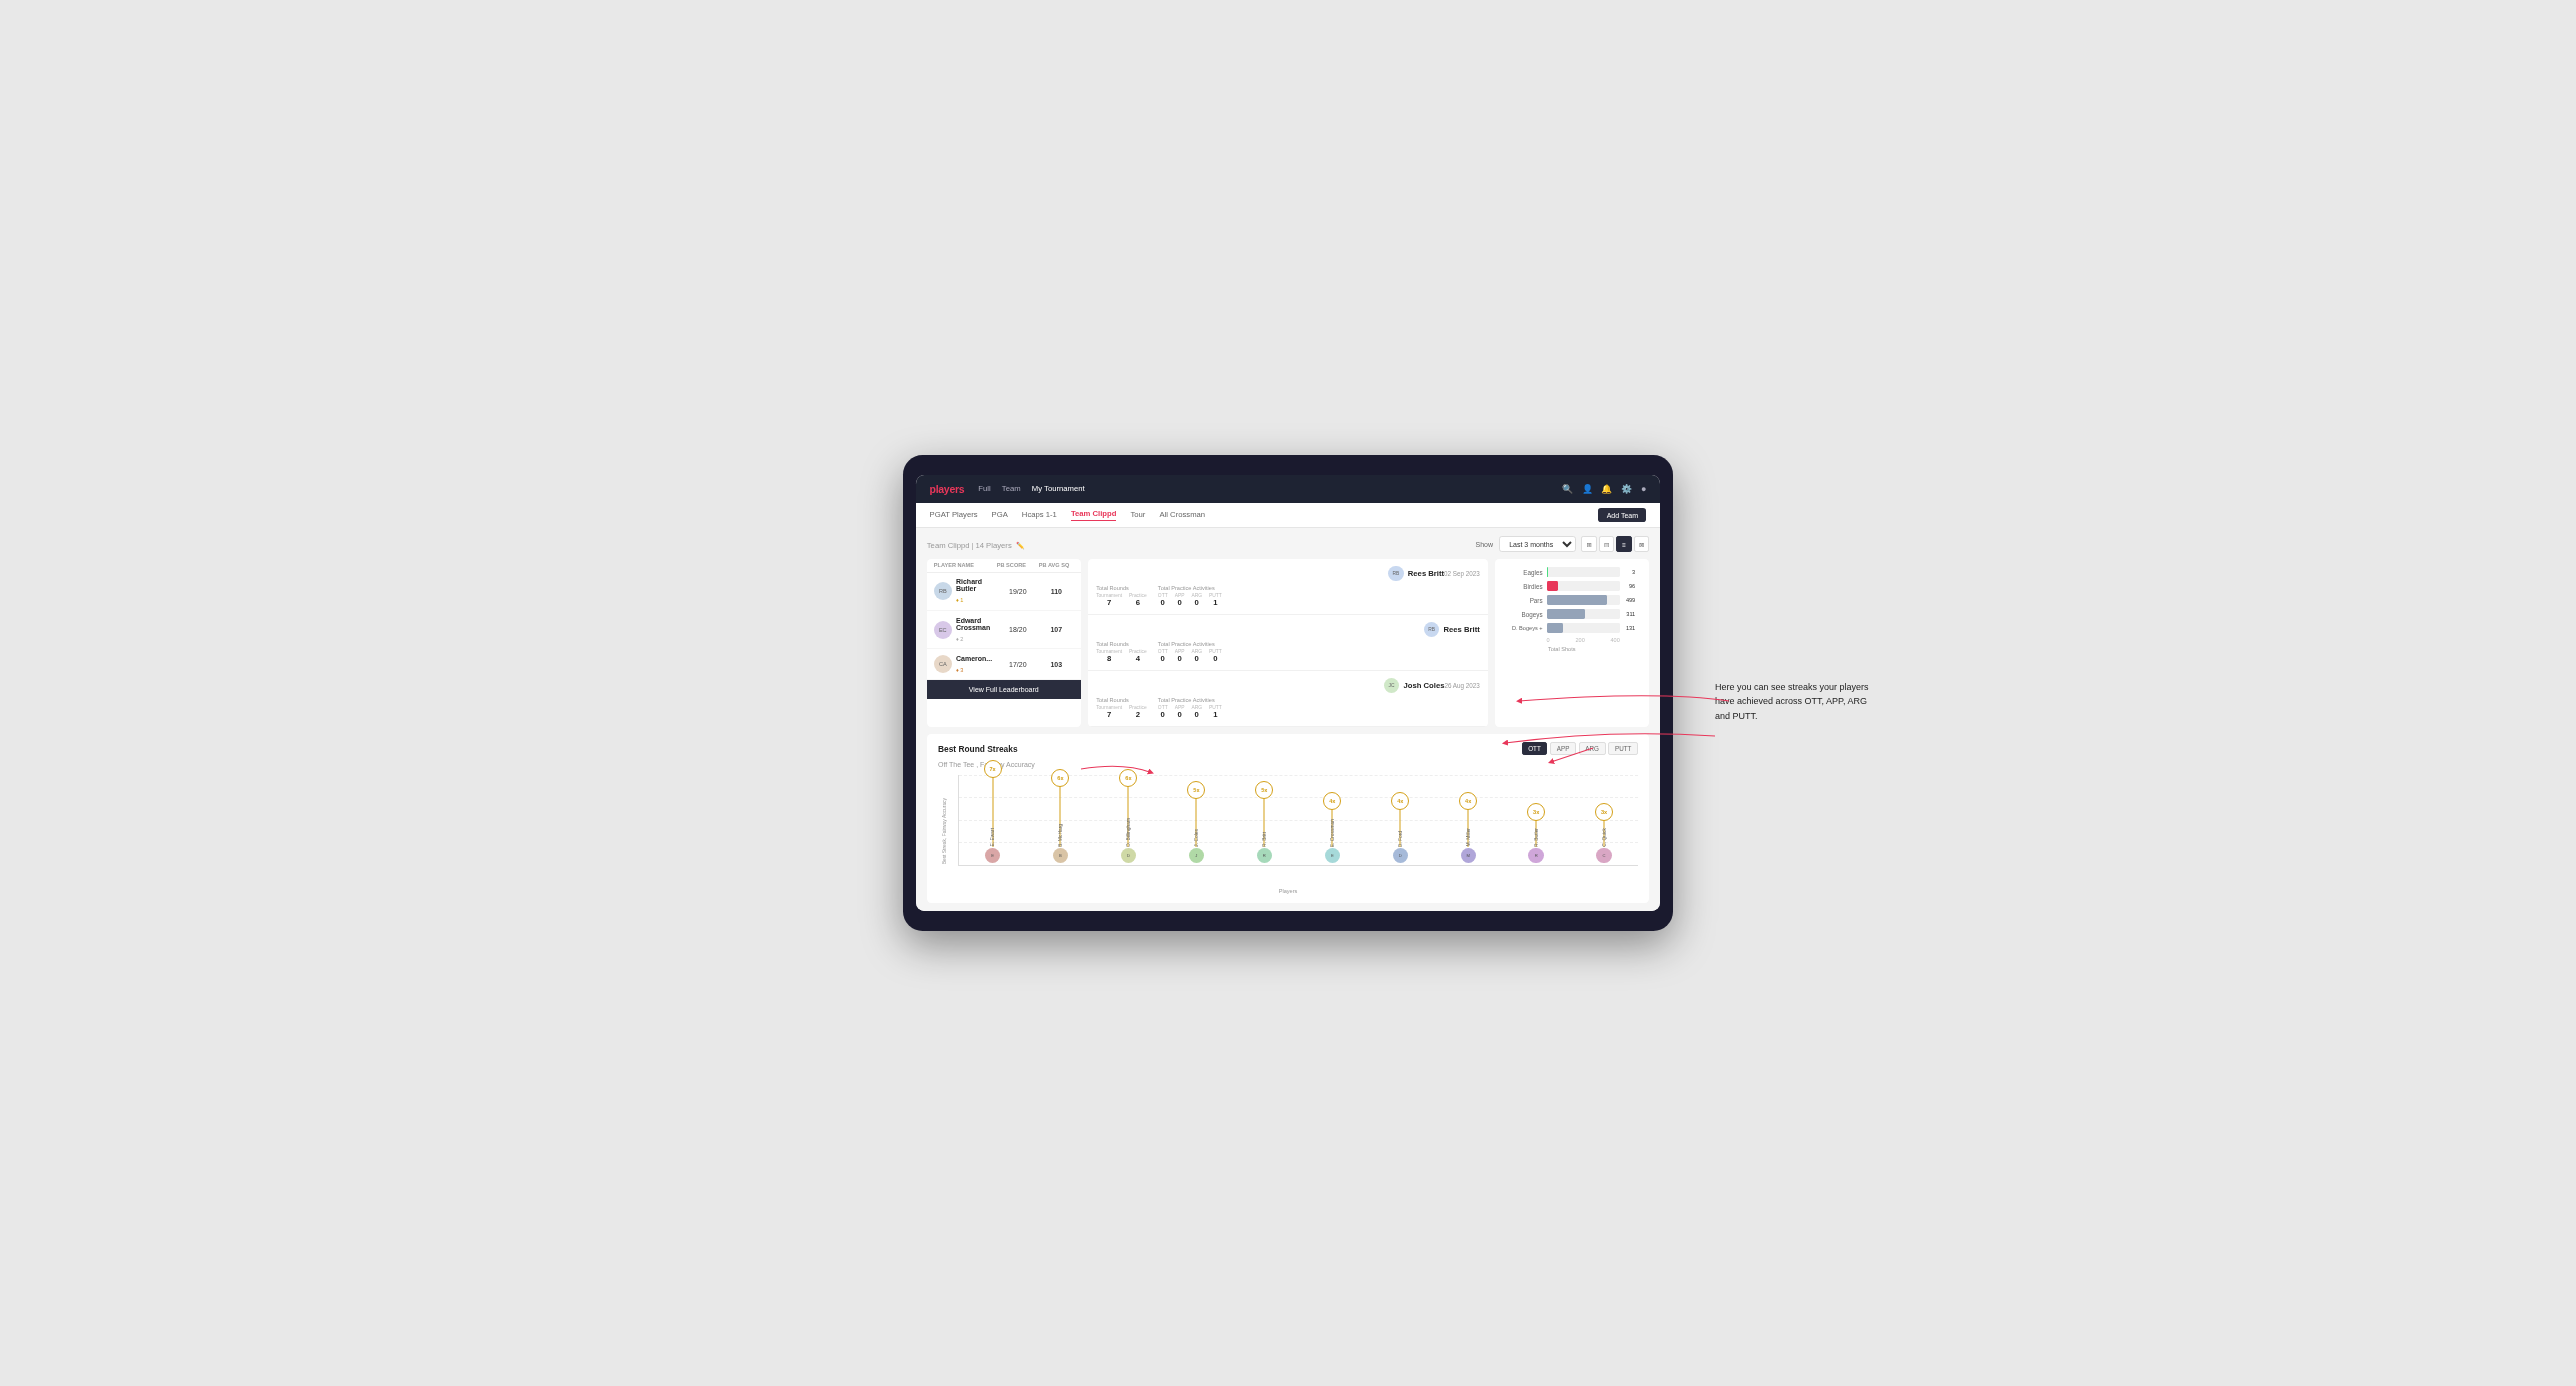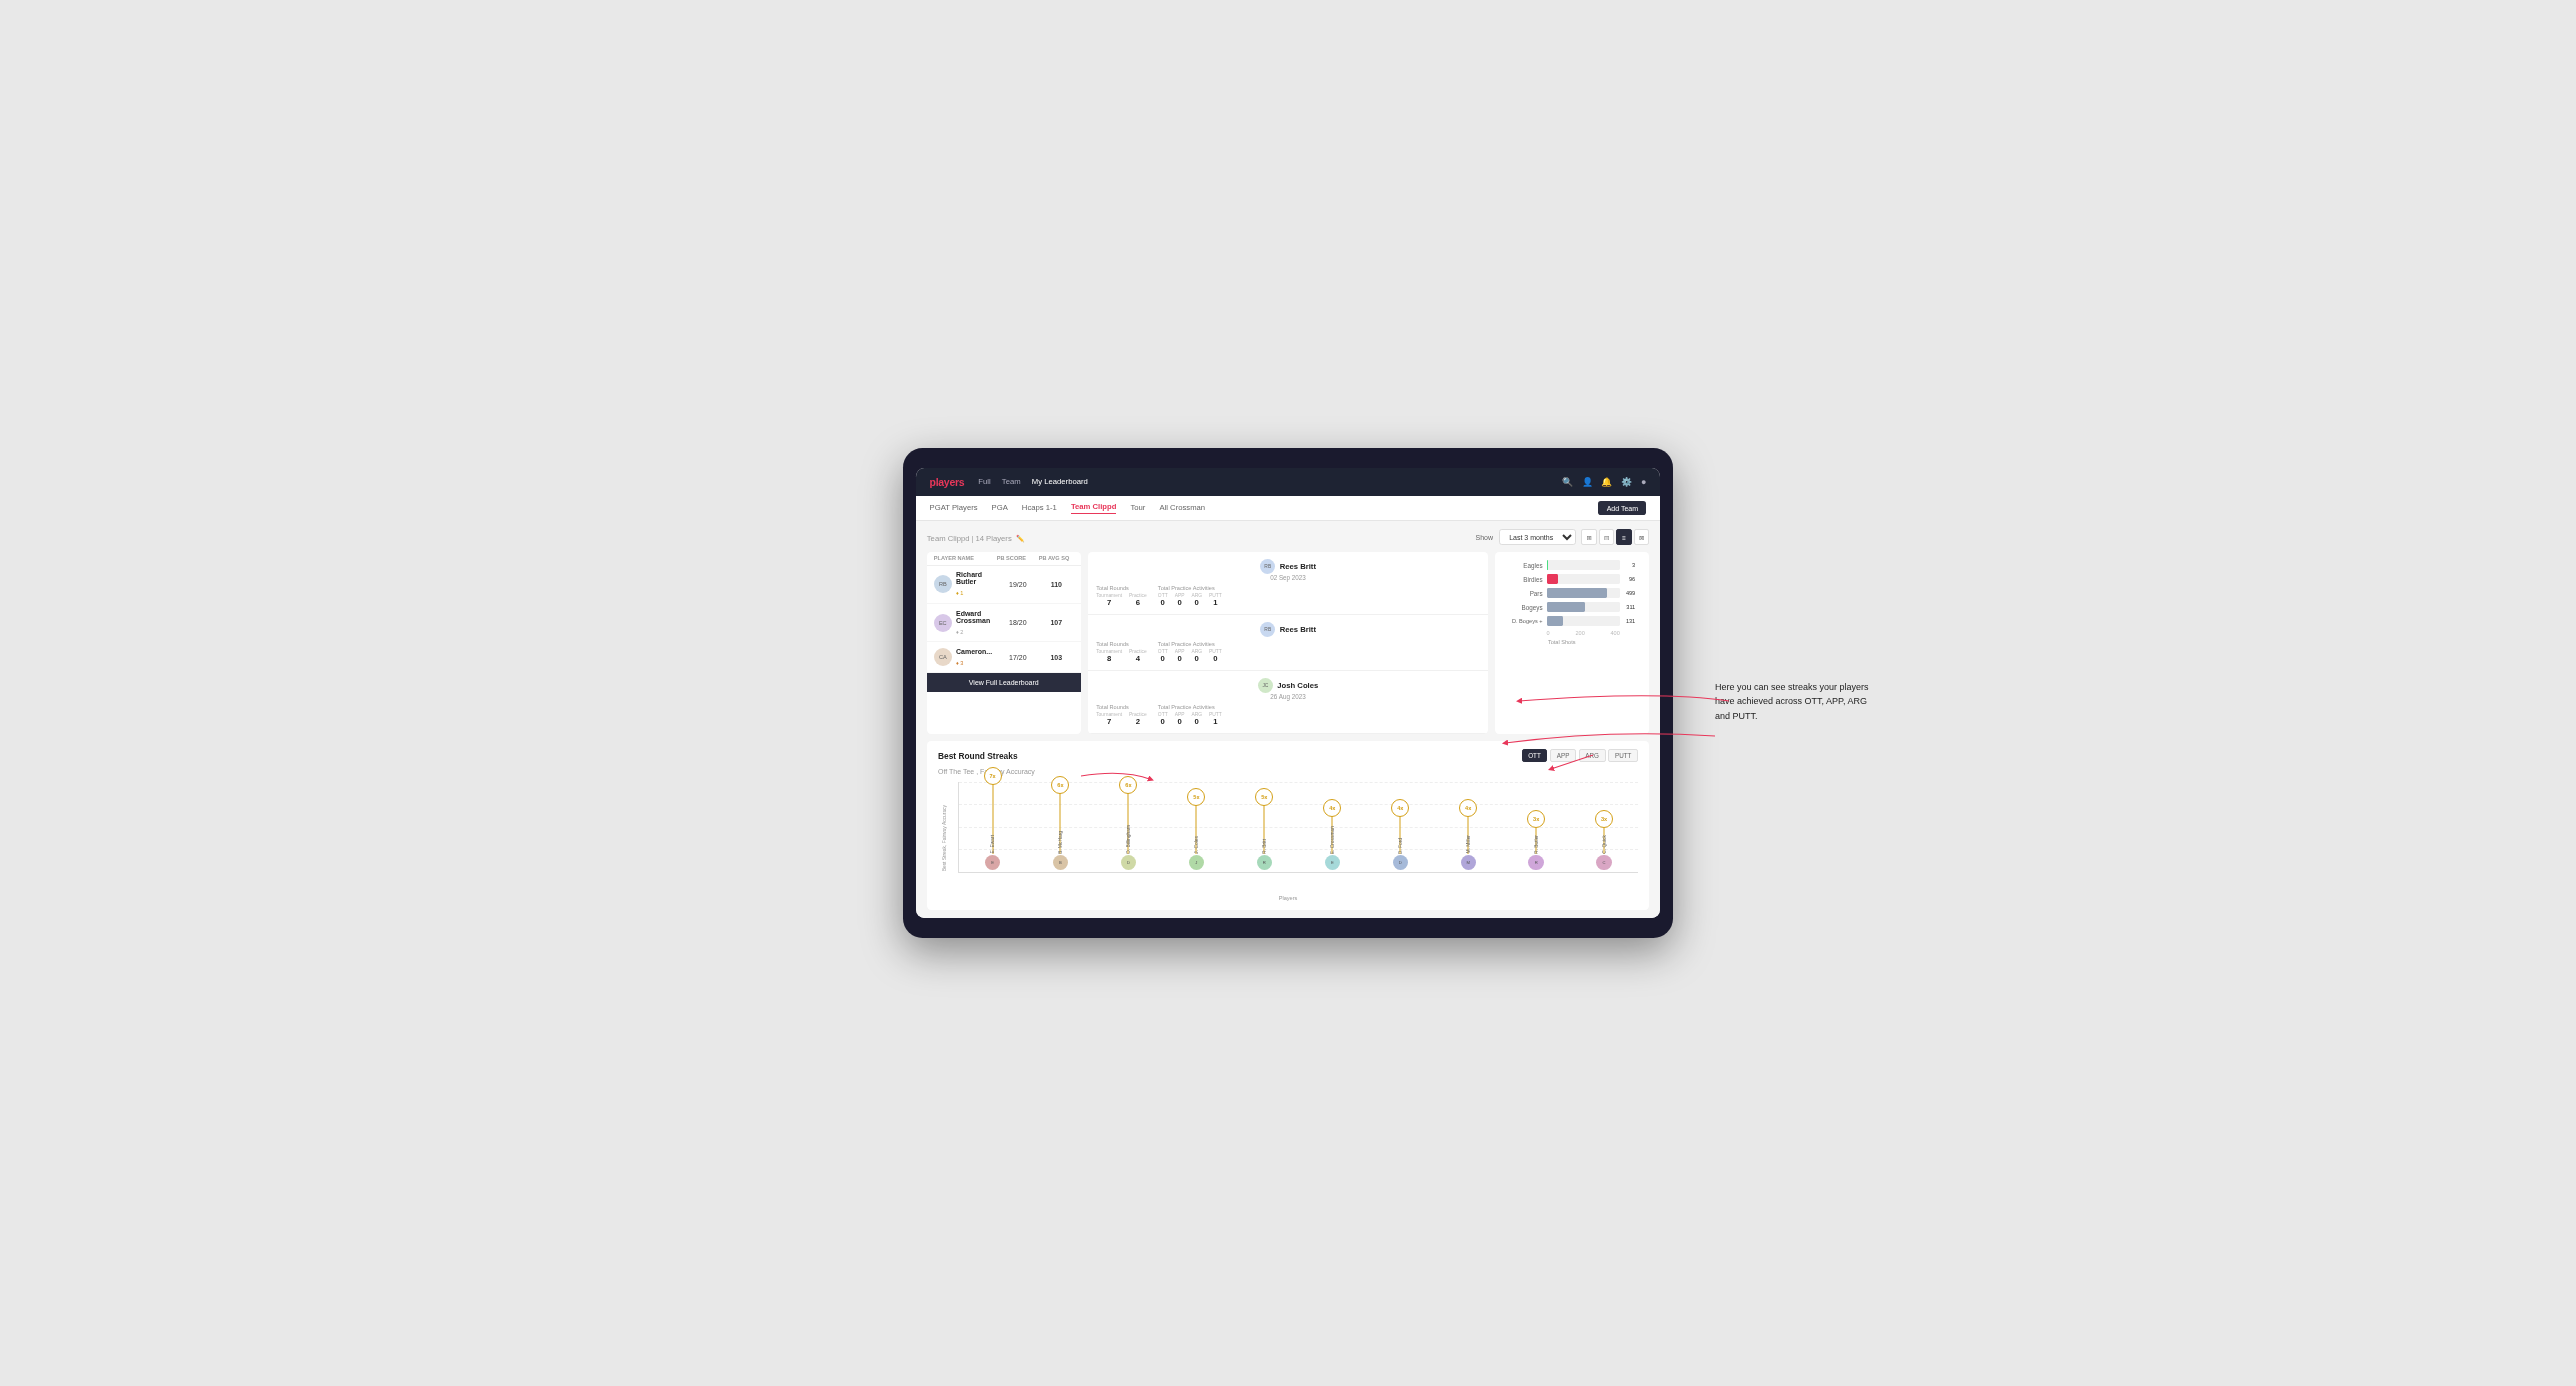--- a/index.html
+++ b/index.html
@@ -250,21 +250,20 @@
     }
     .player-card {
       border-bottom: 0.7px solid #f0f0f0;
       padding: 7px 8.4px;
     }
     .card-top {
       display: flex;
       align-items: center;
       justify-content: flex-end;
       margin-bottom: 4.2px;
-      flex-direction: column;
     }
     .card-player {
       display: flex;
       align-items: center;
       gap: 4.2px;
     }
     .card-player .name {
       font-size: 7.7px;
       font-weight: 600;
       color: #222;
@@ -411,21 +410,21 @@
 <body>
 
 <div class="tablet-outer">
   <div class="tablet-inner">
 
     <div class="nav-bar">
       <span class="nav-logo">players</span>
       <div class="nav-links">
         <span class="nav-link">Full</span>
         <span class="nav-link">Team</span>
-        <span class="nav-link active">My Leaderboard</span>
+        <span class="nav-link active">My Tournament</span>
       </div>
       <div class="nav-icons">
         <span class="nav-icon">🔍</span>
         <span class="nav-icon">👤</span>
         <span class="nav-icon">🔔</span>
         <span class="nav-icon">⚙️</span>
         <span class="nav-icon">●</span>
       </div>
     </div>
 

